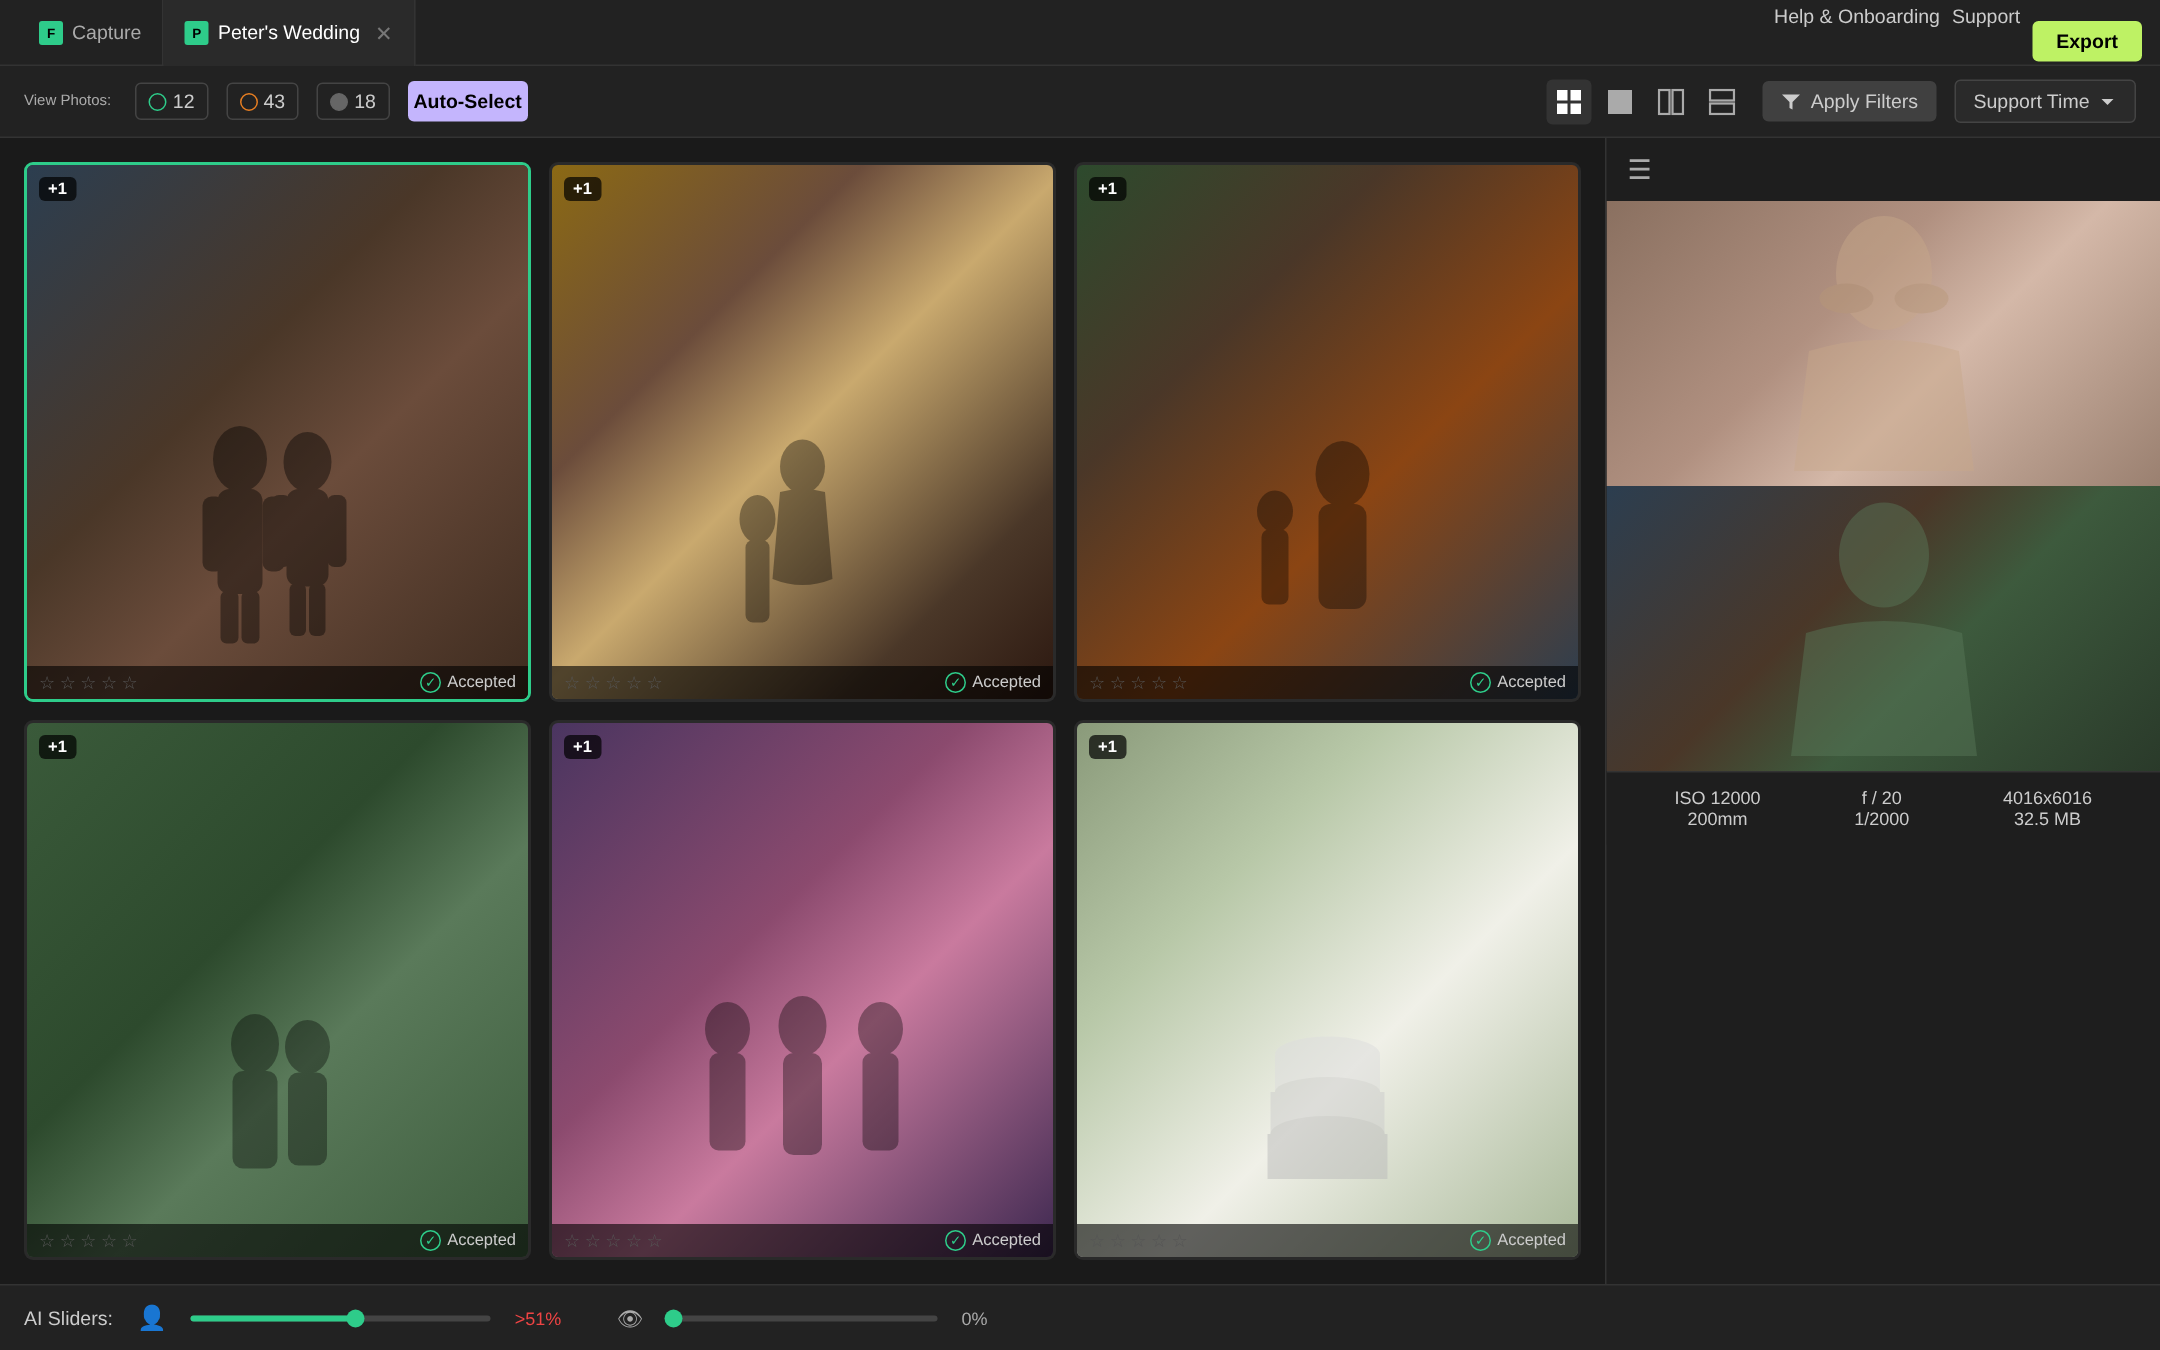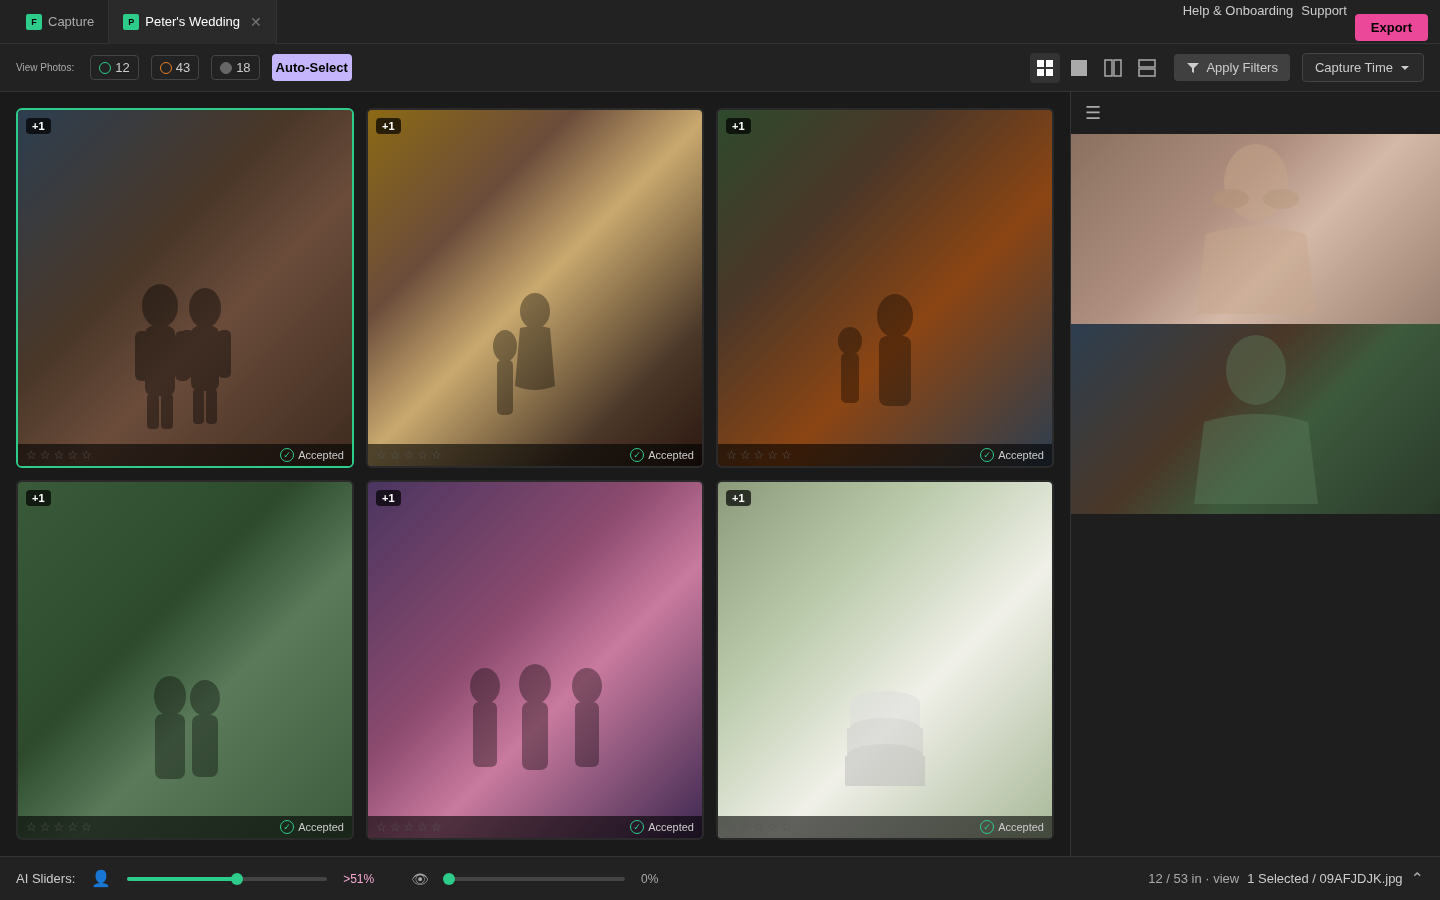--- a/index.html
+++ b/index.html
@@ -9,21 +9,21 @@
     .top-nav {
       display: flex; align-items: center; background: #222; height: 44px;
       border-bottom: 1px solid #333; padding: 0 12px; gap: 0;
     }
     .tab { display: flex; align-items: center; gap: 6px; padding: 0 14px; height: 44px; font-size: 13px; color: #aaa; border-right: 1px solid #333; cursor: pointer; }
     .tab.active { background: #2a2a2a; color: #fff; }
     .tab-close { color: #777; font-size: 14px; cursor: pointer; margin-left: 4px; }
     .tab-logo { width: 16px; height: 16px; background: #2ecc8a; border-radius: 2px; display: inline-flex; align-items: center; justify-content: center; font-size: 9px; font-weight: bold; color: #000; }
     .nav-right { margin-left: auto; display: flex; align-items: flex-start; gap: 8px; font-size: 13px; }
     .nav-link { color: #ccc; cursor: pointer; }
-    .export-btn { background: #ec4899; color: #000; font-weight: 600; border: none; padding: 6px 16px; border-radius: 4px; cursor: pointer; font-size: 13px; margin-top: 11px; }
+    .export-btn { background: #bef264; color: #000; font-weight: 600; border: none; padding: 6px 16px; border-radius: 4px; cursor: pointer; font-size: 13px; margin-top: 11px; }
 
     
     .toolbar {
       display: flex; align-items: center; background: #222; height: 48px;
       border-bottom: 1px solid #333; padding: 0 16px; gap: 12px;
     }
     .view-photos-label { font-size: 10px; color: #aaa; margin-right: 4px; }
     .view-count { display: flex; align-items: center; gap: 4px; font-size: 13px; padding: 4px 8px; border: 1px solid #444; border-radius: 4px; cursor: pointer; color: #ccc; }
     .view-count .dot { width: 12px; height: 12px; border-radius: 50%; border: 1.5px solid #aaa; display: inline-block; }
     .view-count .dot.green { border-color: #2ecc8a; }
@@ -76,21 +76,21 @@
     .meta-value { color: #ccc; font-size: 12px; }
 
     
     .bottom-bar { height: 44px; background: #222; border-top: 1px solid #333; display: flex; align-items: center; padding: 0 16px; font-size: 13px; color: #aaa; gap: 16px; }
     .ai-label { color: #ccc; font-weight: 500; }
     .slider-container { display: flex; align-items: center; gap: 8px; flex: 1; }
     .person-icon { font-size: 16px; color: #aaa; }
     .slider-track { flex: 1; height: 4px; background: #444; border-radius: 2px; position: relative; }
     .slider-fill { height: 100%; background: #2ecc8a; border-radius: 2px; }
     .slider-thumb { width: 12px; height: 12px; background: #2ecc8a; border-radius: 50%; position: absolute; top: -4px; transform: translateX(-50%); }
-    .pct-label { font-size: 12px; color: #f9a8d4; min-width: 40px; }
+    .pct-label { font-size: 12px; color: #ef4444; min-width: 40px; }
     .eye-icon { font-size: 14px; color: #aaa; margin-left: 12px; }
     .pct2-label { font-size: 12px; color: #aaa; min-width: 30px; }
     .bottom-status { margin-left: auto; display: flex; align-items: center; gap: 8px; font-size: 13px; color: #aaa; }
     .chevron-up { font-size: 16px; color: #aaa; cursor: pointer; }
   </style>
 </head>
 <body>
 
 <div class="top-nav">
   <div class="tab">
@@ -152,21 +152,21 @@
         </svg>
     </div>
   </div>
   <button class="filter-btn">
     <svg width="14" height="14" viewBox="0 0 14 14" fill="currentColor">
         <path d="M1 2h12l-5 5v5l-2-1V7L1 2z"></path>
       </svg>
     <span>Apply Filters</span>
   </button>
   <button class="sort-btn">
-    <span>Capture Time</span>
+    <span>Support Time</span>
     <svg width="12" height="12" viewBox="0 0 12 12" fill="currentColor">
         <path d="M2 4l4 4 4-4H2z"></path>
       </svg>
   </button>
 </div>
 
 <div class="main">
 
   <div class="photo-grid">
 
@@ -347,20 +347,34 @@
       </svg>
     </div>
 
     <div class="preview-img-div preview2" style="position:relative;">
       <svg style="position:absolute;bottom:10px;left:50%;transform:translateX(-50%);opacity:0.45" width="160" height="170" viewBox="0 0 160 170" fill="#5a7a5a">
         <ellipse cx="80" cy="36" rx="30" ry="35"></ellipse>
         <path d="M28 88 Q80 72 132 88 L142 170 H18 Z"></path>
       </svg>
     </div>
 
+    <div class="meta-bar">
+      <div class="meta-item">
+        <div class="meta-value">ISO 12000</div>
+        <div class="meta-value">200mm</div>
+      </div>
+      <div class="meta-item">
+        <div class="meta-value">f / 20</div>
+        <div class="meta-value">1/2000</div>
+      </div>
+      <div class="meta-item">
+        <div class="meta-value">4016x6016</div>
+        <div class="meta-value">32.5 MB</div>
+      </div>
+    </div>
   </div>
 </div>
 
 <div class="bottom-bar">
   <span class="ai-label">AI Sliders:</span>
 
   <span class="person-icon">👤</span>
   <div class="slider-container" style="max-width:200px;">
     <div class="slider-track" style="flex:1;">
       <div class="slider-fill" style="width:55%;"></div>
@@ -371,18 +385,13 @@
 
   <span class="eye-icon">👁</span>
   <div class="slider-container" style="max-width:180px;">
     <div class="slider-track" style="flex:1;">
       <div class="slider-fill" style="width:2%;"></div>
       <div class="slider-thumb" style="left:2%;"></div>
     </div>
   </div>
   <span class="pct2-label">0%</span>
 
-  <div class="bottom-status">
-    <span>12 / 53 in · view</span>
-    <span style="color:#ccc;">1 Selected / 09AFJDJK.jpg</span>
-    <span class="chevron-up">⌃</span>
-  </div>
 </div>
 
 </body></html>

